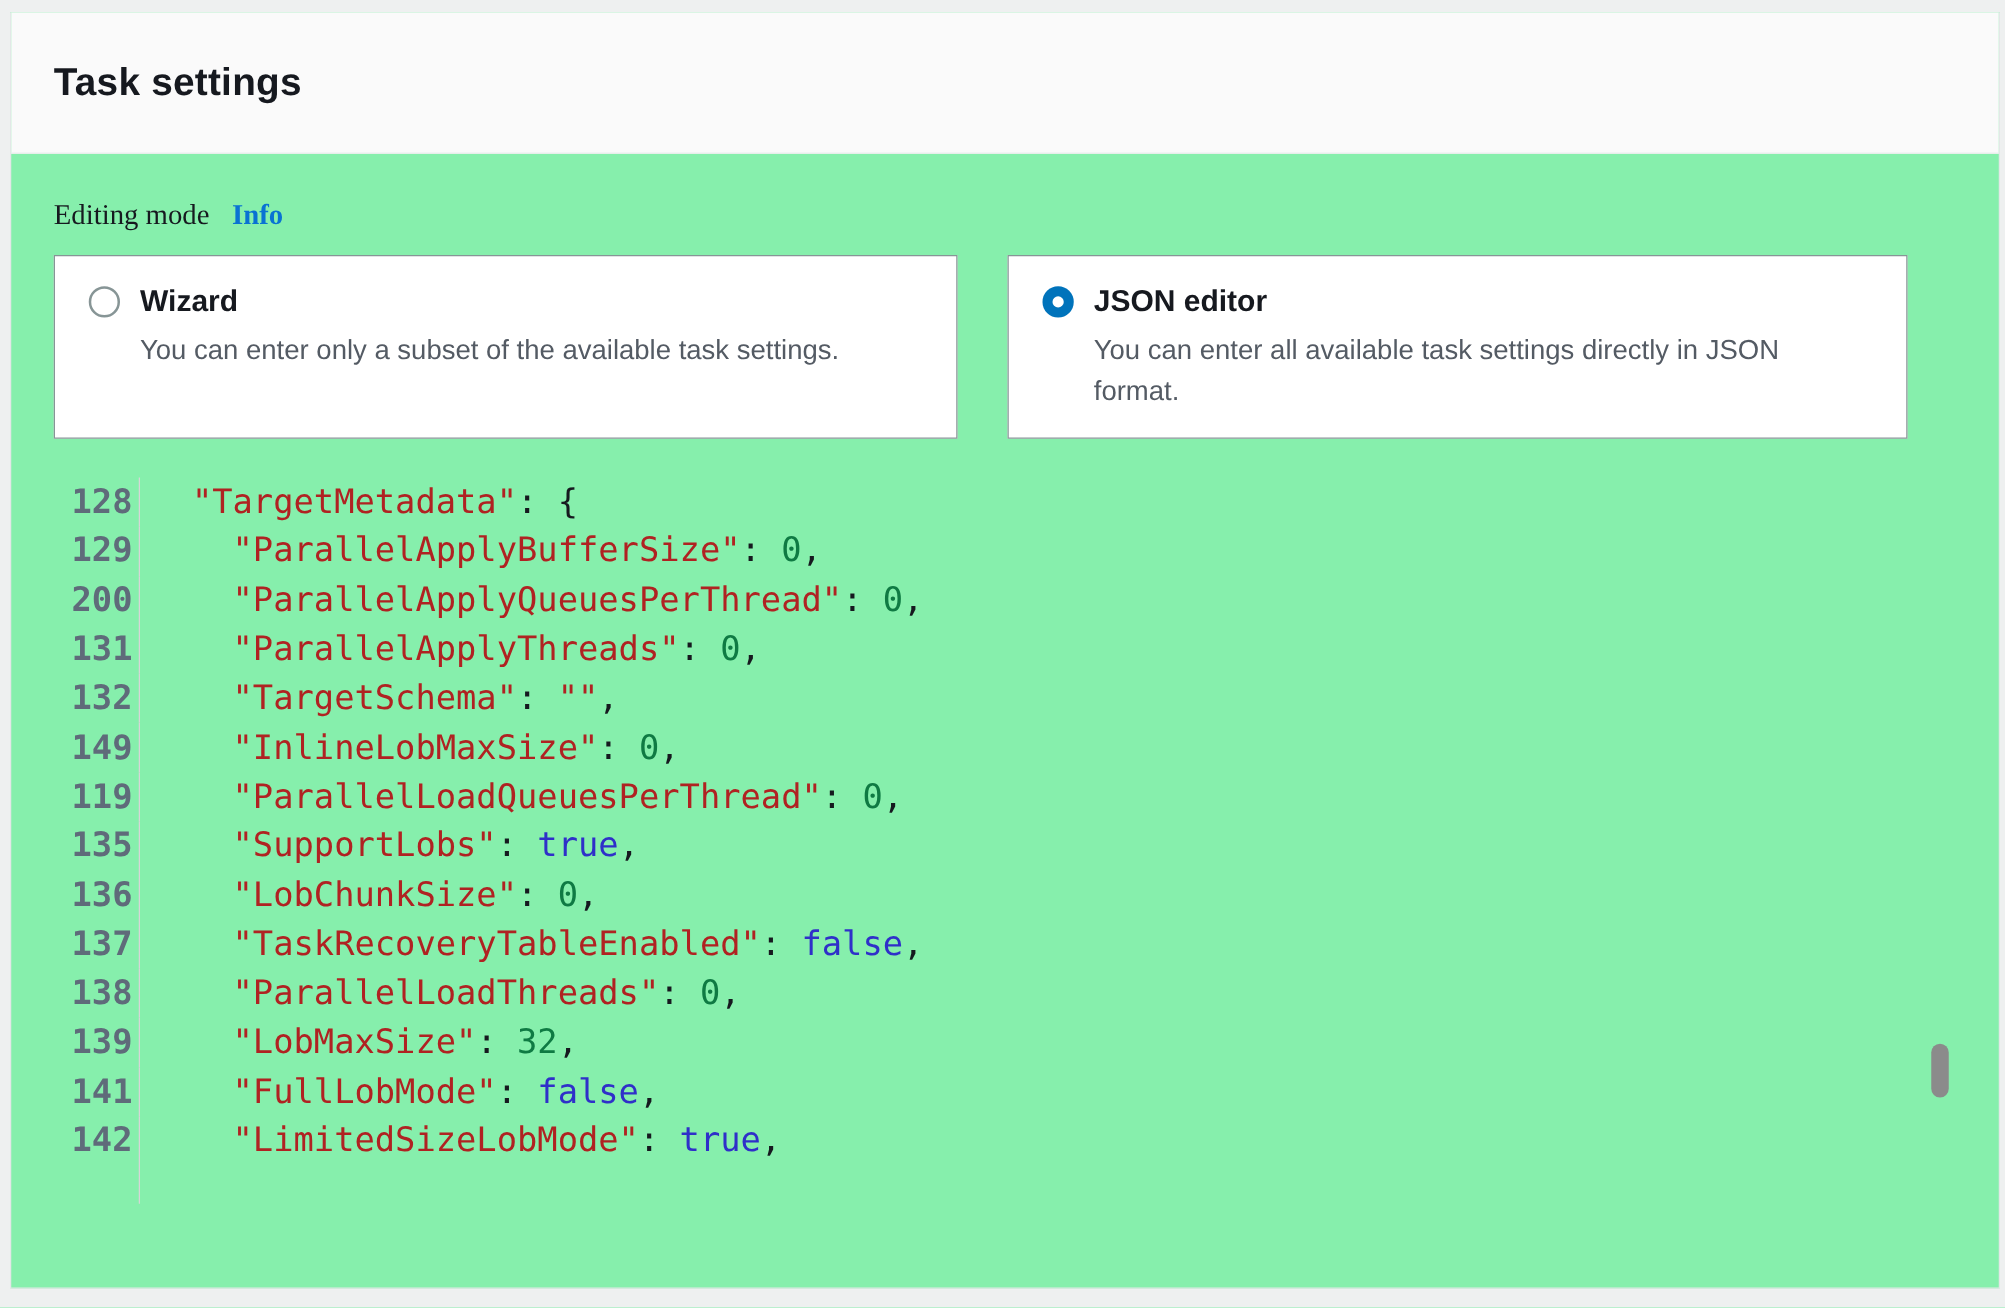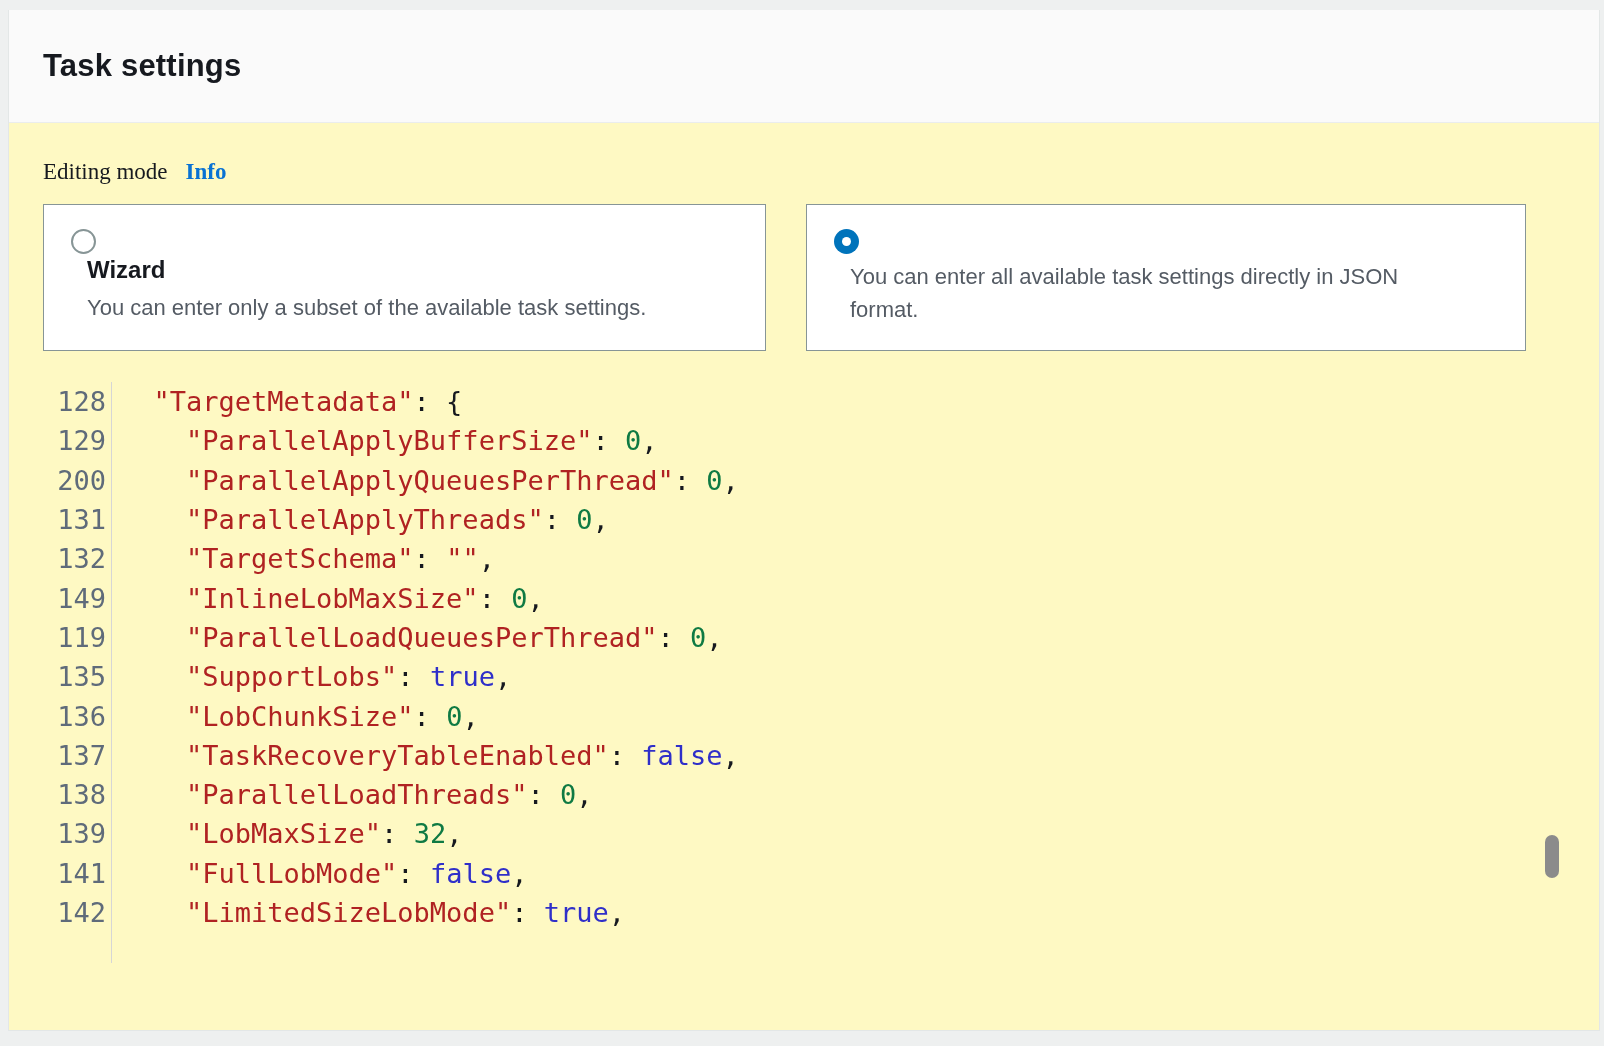--- a/index.html
+++ b/index.html
@@ -9,21 +9,21 @@
     background: #eef0f0;
     font-family: "Liberation Sans", sans-serif;
     color: #16191f;
     overflow: hidden;
   }
   .page { position: relative; width: 1604px; height: 1046px; }
 
   .card {
     position: absolute; left: 8px; top: 10px;
     width: 1592px; height: 1021px;
-    background: #fef9c3;
+    background: #86efac;
     border: 1px solid #e3e7e7;
     border-top: none;
   }
 
   .card-header {
     height: 113px;
     background: #fafafa;
     border-bottom: 1px solid #eaeded;
     display: flex; align-items: center;
     padding: 0 34px;
@@ -47,21 +47,20 @@
   }
 
   .options-row { margin-top: 17px; display: flex; gap: 40px; }
   .option-card {
     height: 147px;
     border: 1px solid #879596;
     background: #ffffff;
     padding: 21px 24px 0 27px;
     display: flex; align-items: flex-start;
     cursor: pointer;
-    flex-direction: column;
   }
   .option-wizard { width: 723px; }
   .option-json { width: 720px; }
 
   .radio {
     width: 25px; height: 25px; border-radius: 50%;
     border: 2px solid #879596; background: #ffffff;
     flex: 0 0 auto; margin-top: 3px;
   }
   .radio.checked {
@@ -86,21 +85,21 @@
     font-size: 27px;
     position: relative;
   }
   .code-row { display: flex; height: 39.3px; align-items: center; }
   .gutter {
     width: 103px; flex: 0 0 auto;
     padding-right: 5px; text-align: left;
     color: #5f6b7a;
     border-right: 1px solid #d6d6d6;
     align-self: stretch;
-    display: flex; align-items: center; justify-content: flex-end;
+    display: flex; align-items: center; justify-content: flex-end; font-weight: bold;
   }
   .code {
     white-space: pre; padding-left: 9px;
     display: flex; align-items: center;
   }
   .tok-key   { color: var(--c-key); }
   .tok-punct { color: var(--c-punct); }
   .tok-num   { color: var(--c-num); }
   .tok-bool  { color: var(--c-bool); }
   .tok-str   { color: var(--c-key); }
@@ -141,20 +140,21 @@
           <span class="radio" id="radio-wizard"></span>
           <div class="option-text">
             <div class="option-title">Wizard</div>
             <div class="option-desc">You can enter only a subset of the available task settings.</div>
           </div>
         </div>
 
         <div class="option-card option-json" id="card-json">
           <span class="radio checked" id="radio-json"></span>
           <div class="option-text">
+            <div class="option-title">JSON editor</div>
             <div class="option-desc">You can enter all available task settings directly in JSON format.</div>
           </div>
         </div>
 
       </div>
     </div>
 
     <div class="editor" id="code-area">
         <div class="code-row">
           <div class="gutter">128</div>

